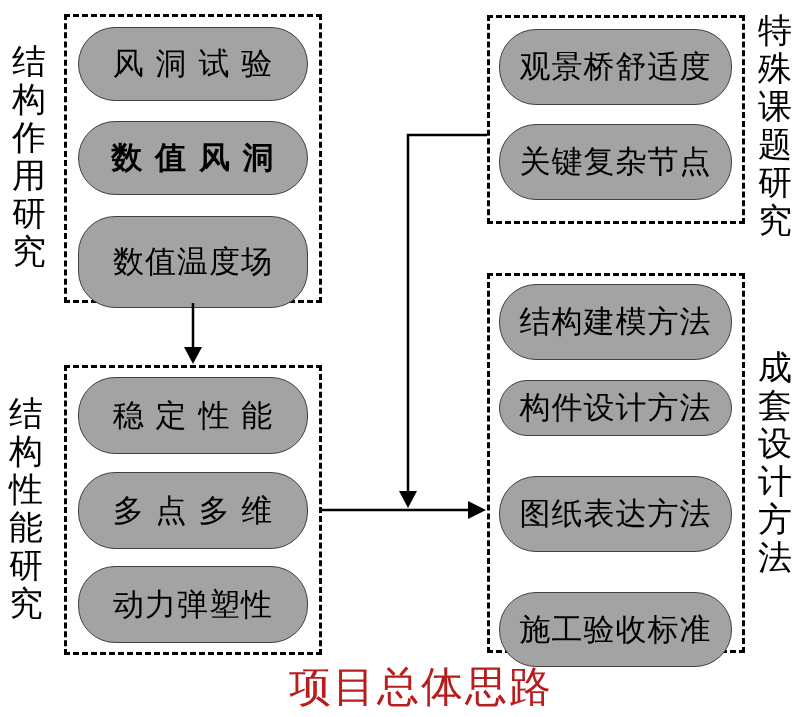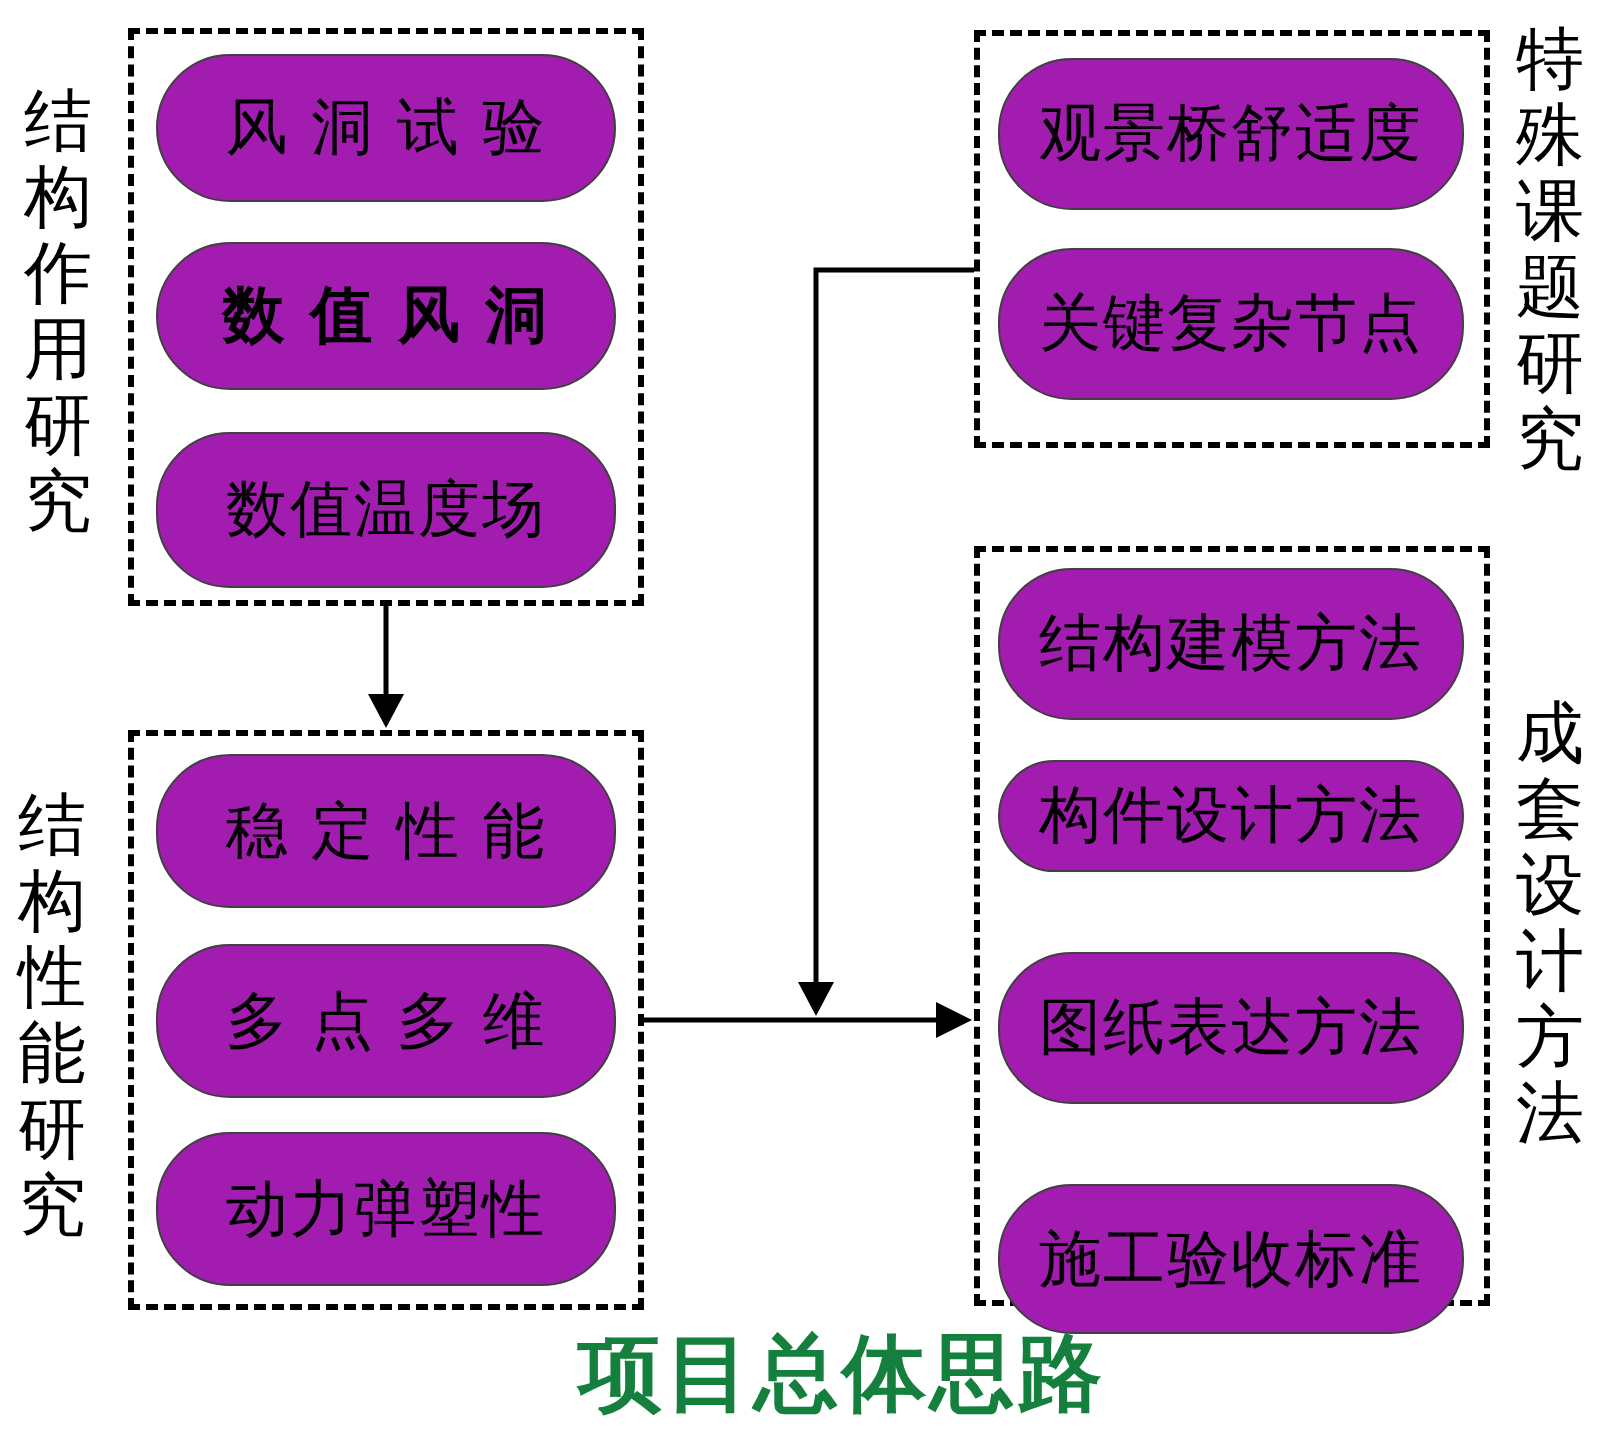--- a/index.html
+++ b/index.html
@@ -18,35 +18,35 @@
     border: 3px dashed #000000;
     background: transparent;
   }
   #box-tl { left: 64px;  top: 14px;  width: 258px; height: 289px; }
   #box-tr { left: 487px; top: 15px;  width: 258px; height: 209px; }
   #box-bl { left: 64px;  top: 365px; width: 258px; height: 290px; }
   #box-br { left: 487px; top: 273px; width: 258px; height: 380px; }
 
   .pill {
     position: absolute;
-    background: #a21caf;
+    background: #a3a3a3;
     border: 1.5px solid #404040;
     border-radius: 37px;
     display: flex;
     align-items: center;
     justify-content: center;
     font-size: 31px;
     letter-spacing: 1px;
     white-space: nowrap;
     color: #000000;
   }
   
   #p-tl-0 { left: 78px; top: 27px;  width: 230px; height: 74px; }
   #p-tl-1 { left: 78px; top: 121px; width: 230px; height: 74px; font-weight: bold; }
-  #p-tl-2 { left: 78px; top: 216px; width: 230px; height: 78px; }
+  #p-tl-2 { left: 78px; top: 216px; width: 230px; height: 92px; }
   
   #p-tr-0 { left: 499px; top: 29px;  width: 233px; height: 76px; }
   #p-tr-1 { left: 499px; top: 124px; width: 233px; height: 76px; text-align: right; }
   
   #p-bl-0 { left: 78px; top: 377px; width: 230px; height: 77px; }
   #p-bl-1 { left: 78px; top: 472px; width: 230px; height: 77px; }
   #p-bl-2 { left: 78px; top: 566px; width: 230px; height: 77px; }
   
   #p-br-0 { left: 499px; top: 284px; width: 233px; height: 76px; }
   #p-br-1 { left: 499px; top: 380px; width: 233px; height: 56px; }
@@ -74,24 +74,24 @@
     width: 805px; height: 717px;
     pointer-events: none;
   }
   #diagram-title {
     position: absolute;
     left: 261px;
     top: 659px;
     width: 320px;
     text-align: center;
     font-size: 42px;
-    font-weight: bold;
+    font-weight: normal;
     letter-spacing: 2px;
     white-space: nowrap;
-    color: #15803d;
+    color: #b91c1c;
   }
 </style>
 </head>
 <body>
 
 <div id="canvas">
 
   <div class="dashed-box" id="box-tl"></div>
   <div class="dashed-box" id="box-tr"></div>
   <div class="dashed-box" id="box-bl"></div>

